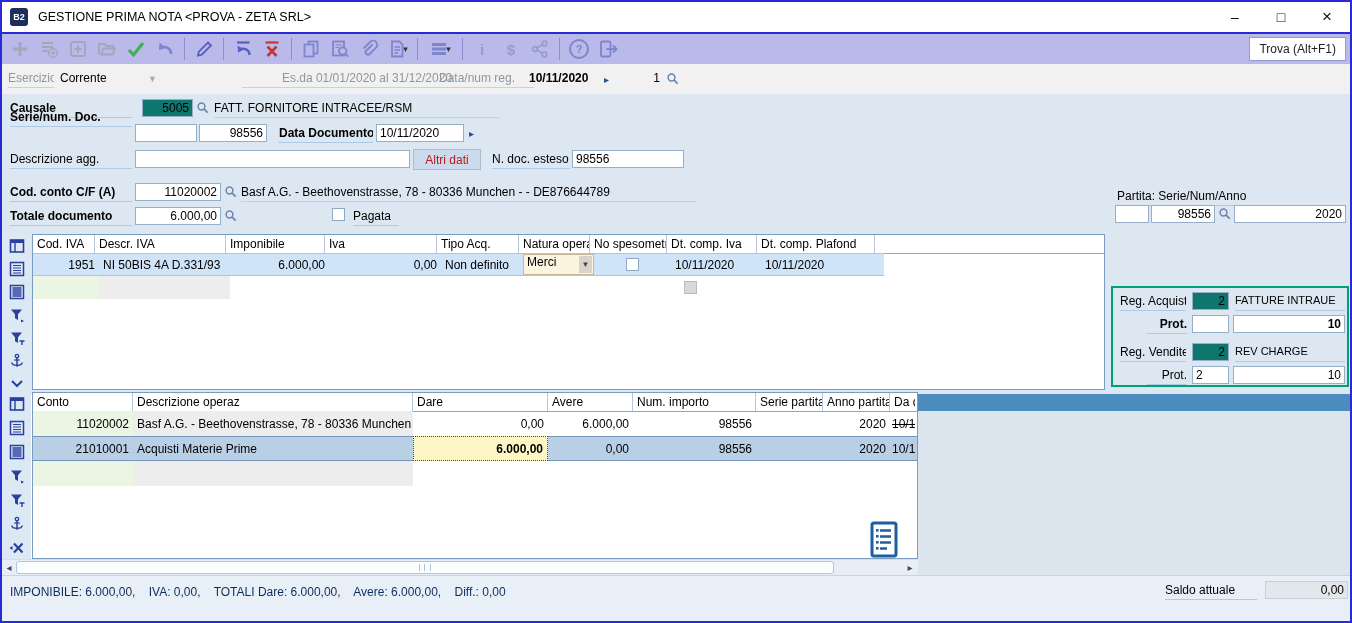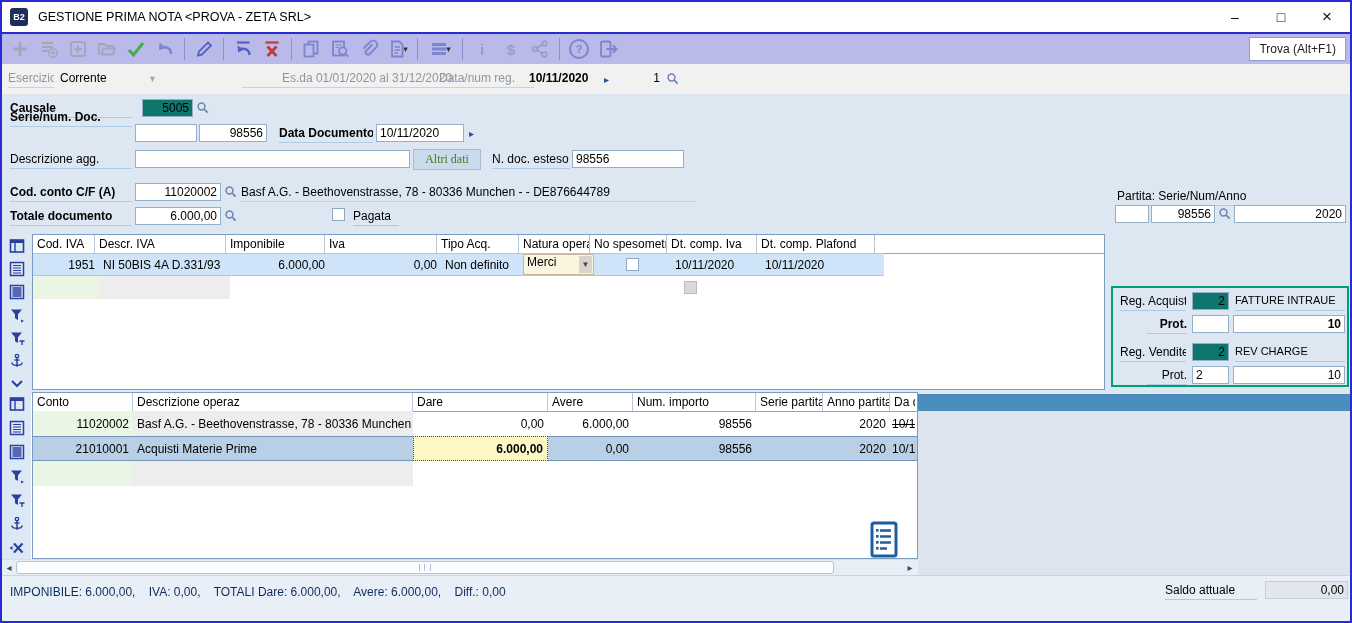--- a/index.html
+++ b/index.html
@@ -28,21 +28,21 @@
   .fld.r{justify-content:flex-end}
   .fld.ro{background:#0f766e}
   .fld.b{font-weight:bold}
   .combo-arrow{position:absolute;color:#a9a9a9;font-size:9px}
   .abtn{position:absolute;width:13px;height:18px;display:flex;align-items:center;justify-content:center;color:#2a4f8f;font-size:10px}
   .mag{position:absolute;width:14px;height:14px}
   
   .formbg{position:absolute;left:0;top:92px;width:100%;height:300px;background:#dde7f2}
   .chk{position:absolute;width:13px;height:13px;background:#fff;border:1px solid #8fa9c2;box-sizing:border-box}
   .chk.dis{background:#d9d9d9;border-color:#bbb}
-  .btn{position:absolute;background:#cbdaec;border:1px solid #a9bcd1;box-sizing:border-box;display:flex;align-items:center;justify-content:center;font-size:12px;color:#4d7c0f;font-family:Liberation Serif, serif}
+  .btn{position:absolute;background:#cbdaec;border:1px solid #a9bcd1;box-sizing:border-box;display:flex;align-items:center;justify-content:center;font-size:12px;color:#b91c1c;font-family:Liberation Sans, sans-serif}
   .redbox{position:absolute;border:2px solid #c41414;box-sizing:border-box}
   .greenbox{position:absolute;border:2px solid #00a173;box-sizing:border-box}
   
   .rail{position:absolute;width:29px;background:#dce9f5;display:flex;flex-direction:column;align-items:center;padding-top:3px;gap:6px;box-sizing:border-box}
   .ricon{width:17px;height:17px;color:#2b3f9e;display:flex;align-items:center;justify-content:center;flex:0 0 auto}
   .grid{position:absolute;background:#fff;border:1px solid #7a9cc0;box-sizing:border-box;overflow:hidden}
   .ghead{position:absolute;left:0;top:0;height:18px;display:flex;border-bottom:1px solid #88a8c8;background:#fff;width:100%}
   .hcell{box-sizing:border-box;height:100%;display:flex;align-items:center;padding:0 4px;border-right:1px solid #b6c8da;white-space:nowrap;overflow:hidden;flex:0 0 auto}
   .grow{position:absolute;display:flex}
   .cell{box-sizing:border-box;height:100%;display:flex;align-items:center;padding:0 4px;white-space:nowrap;overflow:hidden;flex:0 0 auto}
@@ -219,20 +219,21 @@
   <div class="formbg"></div>
 
   <span class="lbl b" style="left:8px;top:99px;width:122px">Causale</span>
   <div class="fld ro r" style="left:140px;top:97px;width:51px">5005</div>
   <span class="mag" style="left:194px;top:99px">
       <svg width="14" height="14" viewBox="0 0 14 14">
         <circle cx="5.5" cy="5.5" r="3.4" fill="none" stroke="#6b86ab" stroke-width="1.5"></circle>
         <path d="M8.2 8.2l3.4 3.4" stroke="#6b86ab" stroke-width="1.7"></path>
       </svg>
     </span>
+  <span class="lbl" style="left:212px;top:99px;width:285px;border-bottom-color:#bcd2e8">FATT. FORNITORE INTRACEE/RSM</span>
 
   <span class="lbl b" style="left:8px;top:108px;width:122px">Serie/num. Doc.</span>
   <div class="fld" style="left:133px;top:122px;width:62px"></div>
   <div class="fld r" style="left:197px;top:122px;width:68px">98556</div>
   <span class="lbl b" style="left:277px;top:124px;width:94px">Data Documento</span>
   <div class="fld" style="left:374px;top:122px;width:88px">10/11/2020</div>
   <span class="abtn" style="left:463px;top:122px">▸</span>
 
   <span class="lbl" style="left:8px;top:150px;width:122px">Descrizione agg.</span>
   <div class="fld" style="left:133px;top:148px;width:275px"></div>

